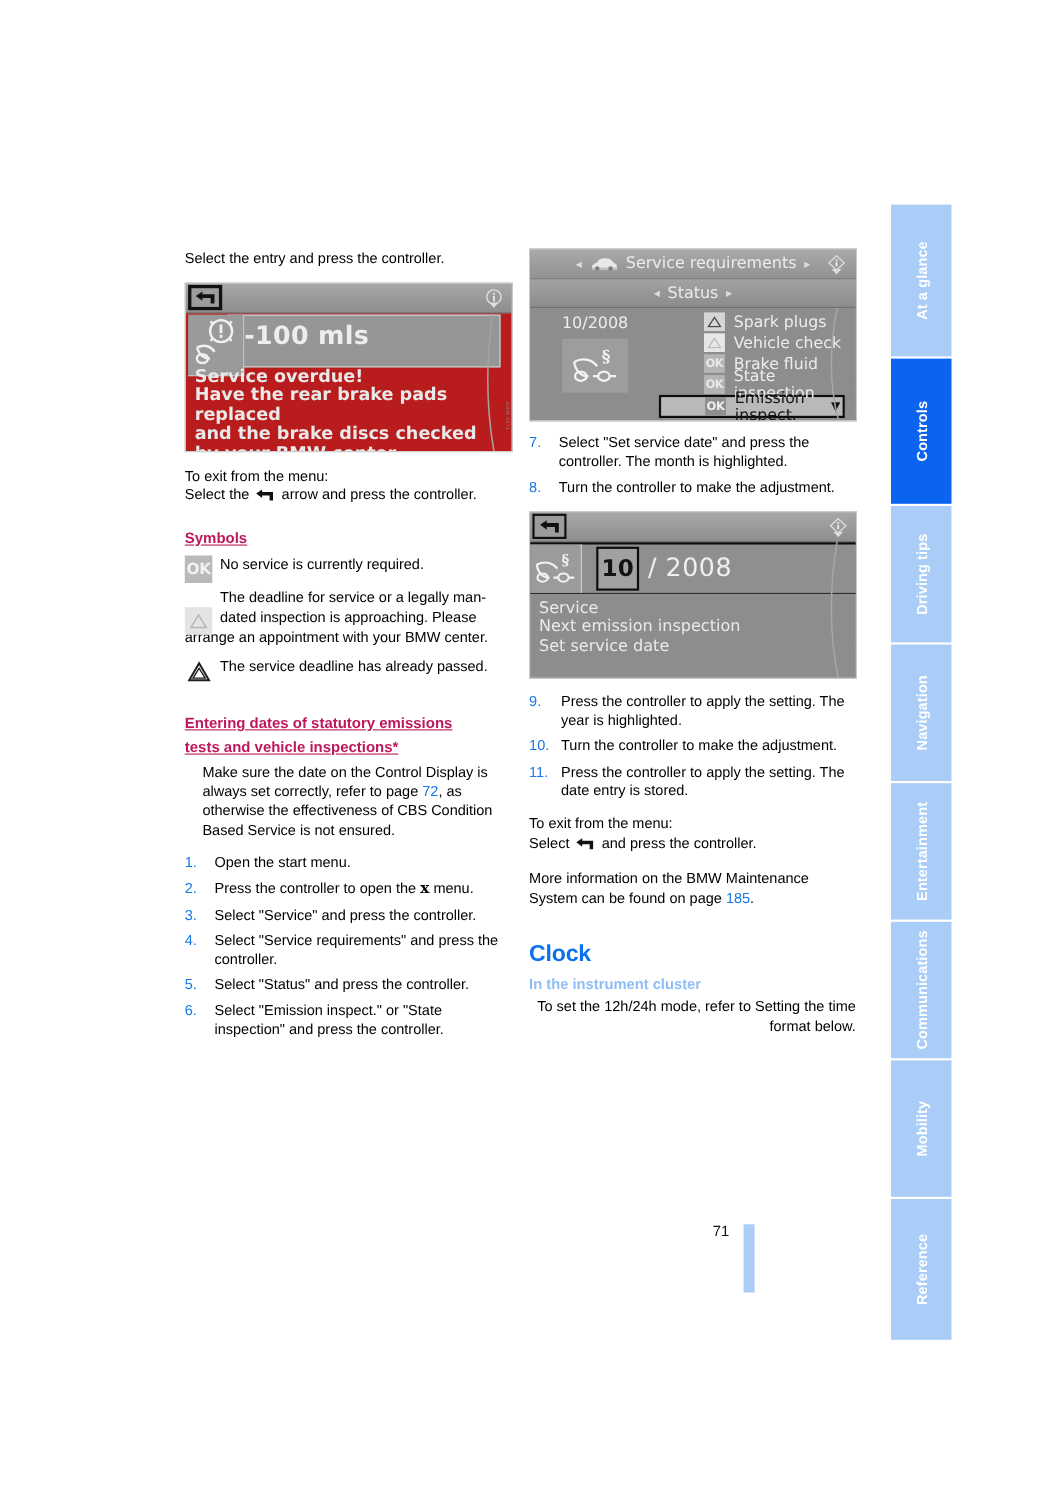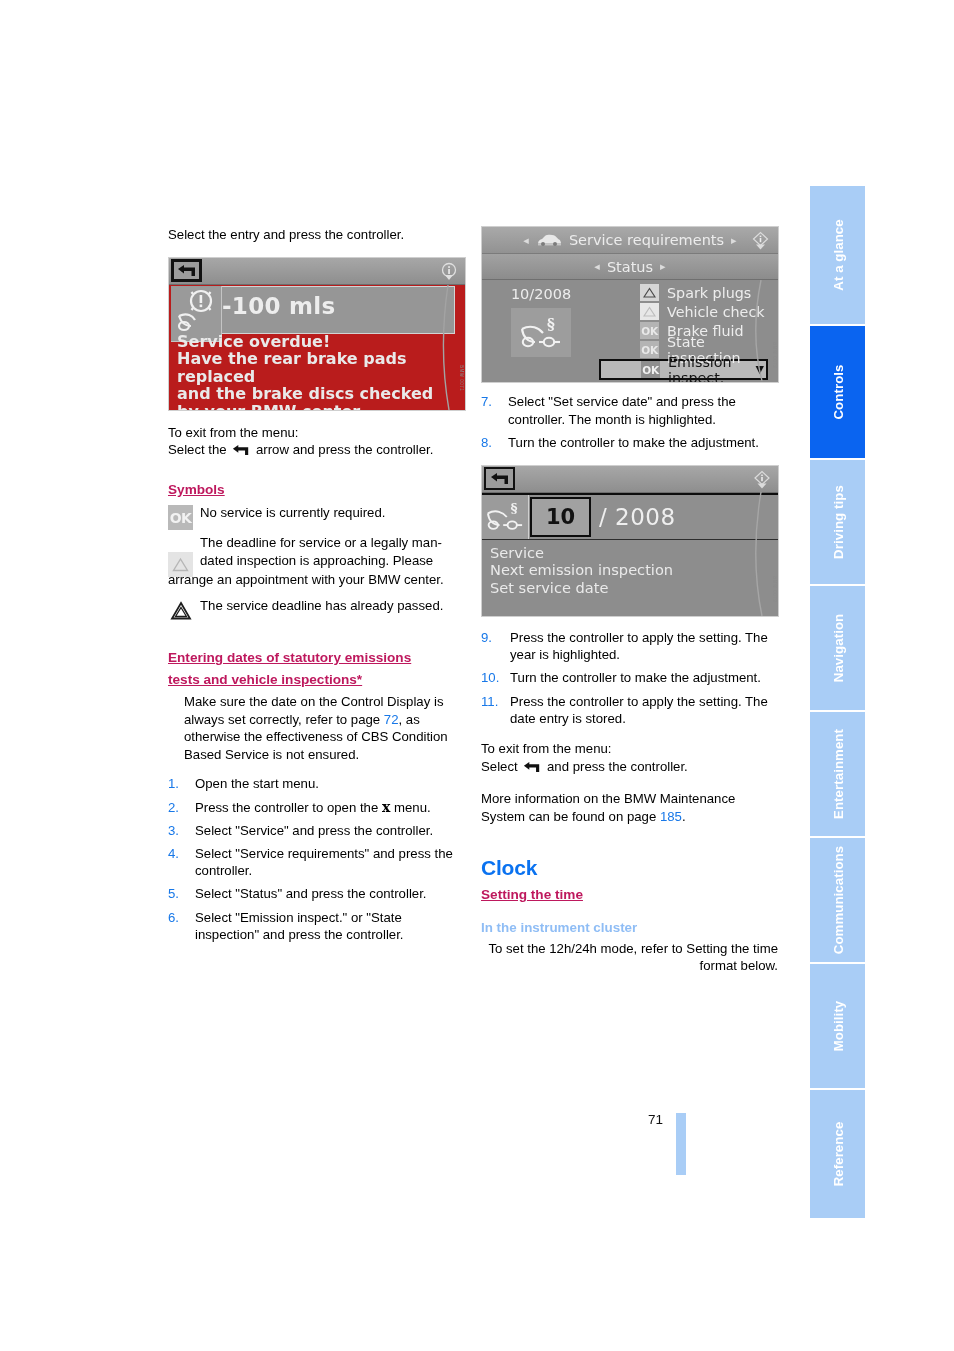--- a/index.html
+++ b/index.html
@@ -293,23 +293,23 @@
     align-items: center;
   }
   .lcd3-iconbox {
     width: 47px; height: 100%;
     background: #9b9b9b;
     border-right: 1px solid #d0d0d0;
     display: flex; align-items: center; justify-content: center;
     box-sizing: border-box;
   }
   .lcd3-month {
-    width: 61px;
+    width: 39px;
     height: 40px;
-    margin-left: 1px;
+    margin-left: 13px;
     background: #a1a1a1;
     border: 2px solid #0d0d0d;
     box-sizing: border-box;
     display: flex; align-items: center; justify-content: center;
     font-size: 21px;
     font-weight: bold;
     color: #121212;
   }
   .lcd3-year {
     margin-left: 8px;
@@ -685,21 +685,20 @@
       </span>
       <span>and press the controller.</span>
     </p>
 
     <p class="body-text" style="margin:0 0 30px 0;">
       <span>More information on the BMW Maintenance System can be found on page </span><span class="link">185</span><span>.</span>
     </p>
 
     <h2 class="section-head" style="font-size:21px; ">Clock</h2>
 
-    <h3 class="sub-head" style="margin-bottom:16px;">Setting the time</h3>
 
     <h4 class="sub-sub-head">In the instrument cluster</h4>
 
     <p class="body-text" style="margin:0;text-align:right;">To set the 12h/24h mode, refer to Setting the time format below.</p>
   </div>
 
   <div class="tabstrip">
     <div class="tab" style="height:138px;">
       <span class="tab-label">At a glance</span>
     </div>

